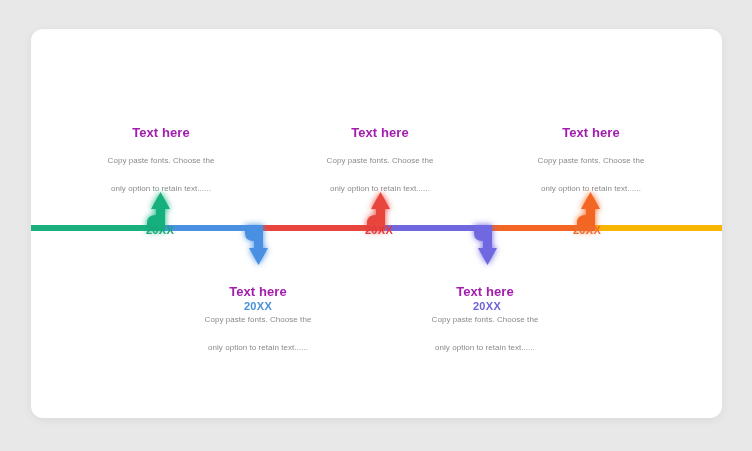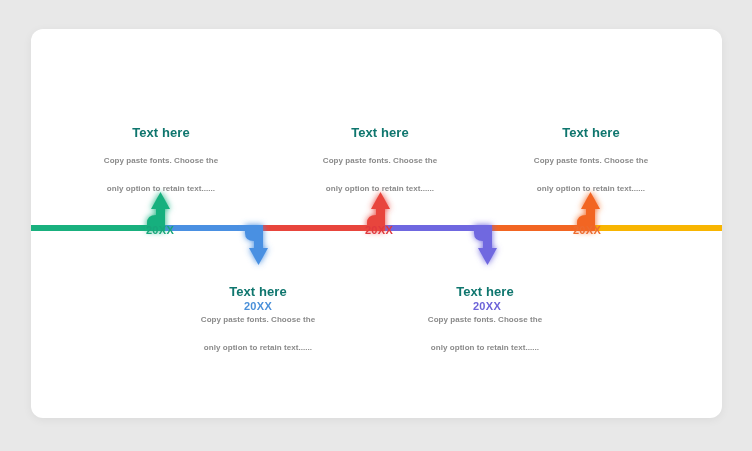--- a/index.html
+++ b/index.html
@@ -38,32 +38,31 @@
   }
   
   .block {
     position: absolute;
     width: 170px;
     text-align: center;
   }
   .block-title {
     font-size: 13px;
     font-weight: bold;
-    color: #0f766e;
+    color: #a21caf;
     letter-spacing: 0.1px;
     margin: 0 0 7px 0;
     line-height: 14px;
   }
   .block-body {
     font-size: 8px;
     color: #8a8a8a;
     line-height: 13.5px;
     margin: 14px;
     letter-spacing: 0.05px;
-    font-weight: bold;
   }
   .year {
     position: absolute;
     width: 70px;
     text-align: center;
     font-size: 11px;
     font-weight: bold;
     letter-spacing: 0.3px;
     margin-top: 40px;
   }

